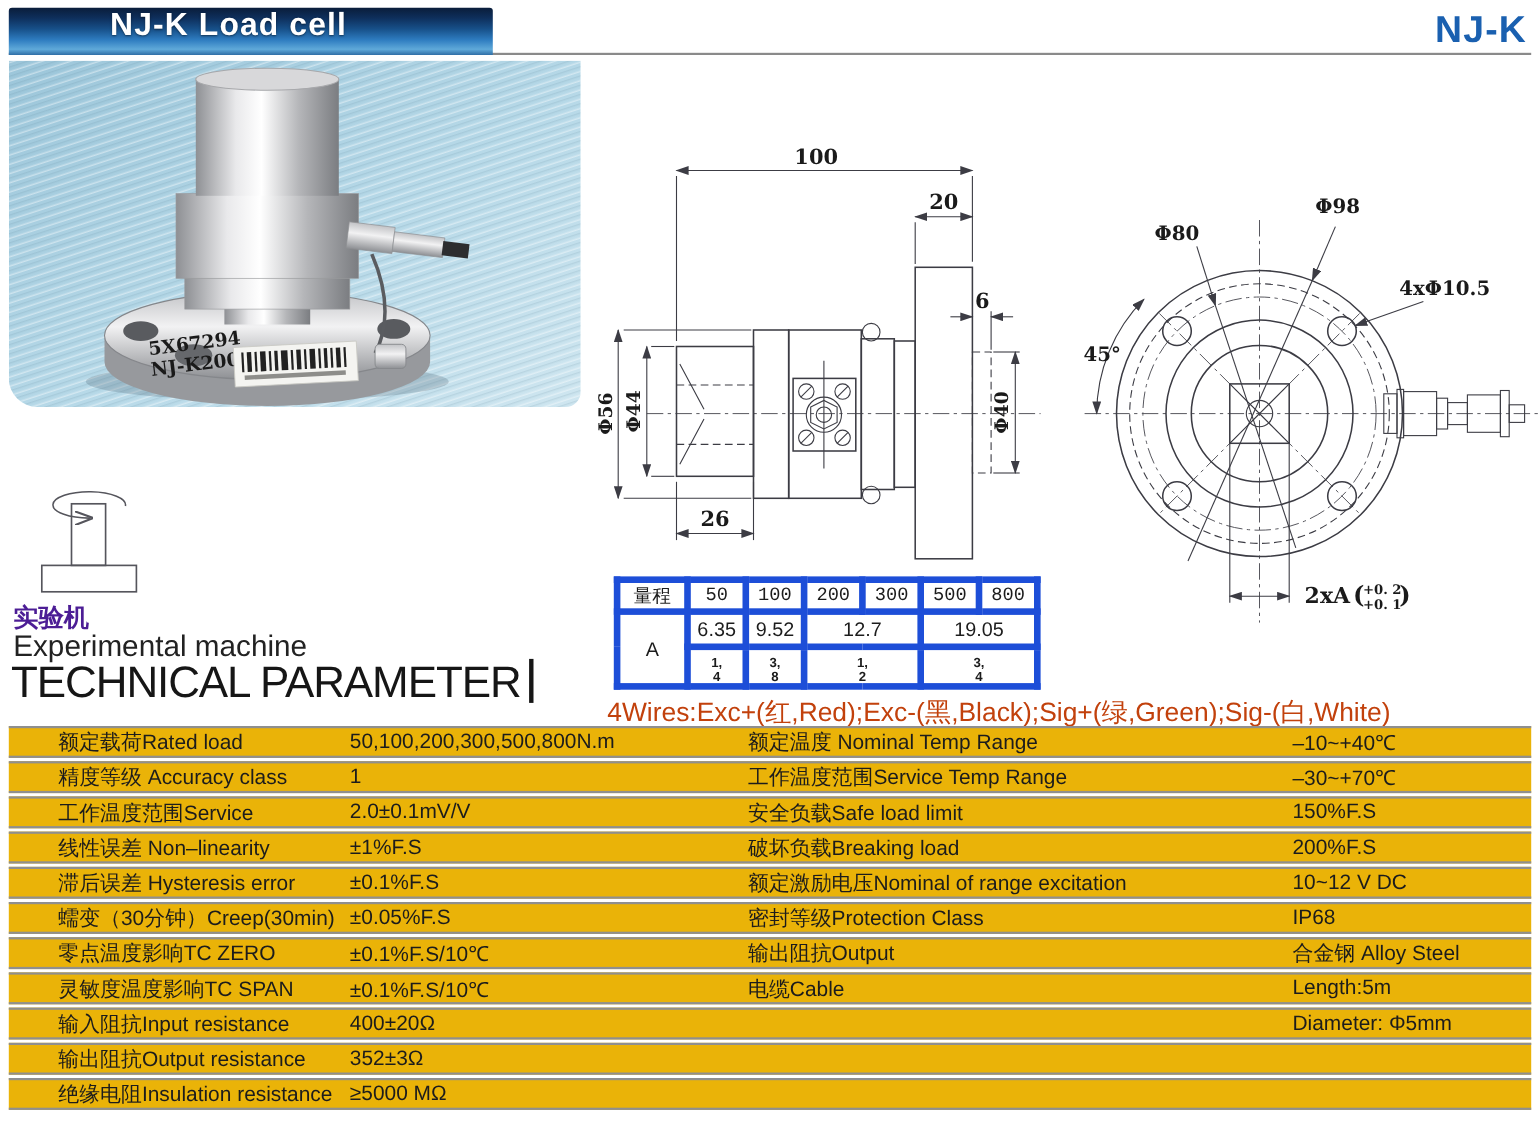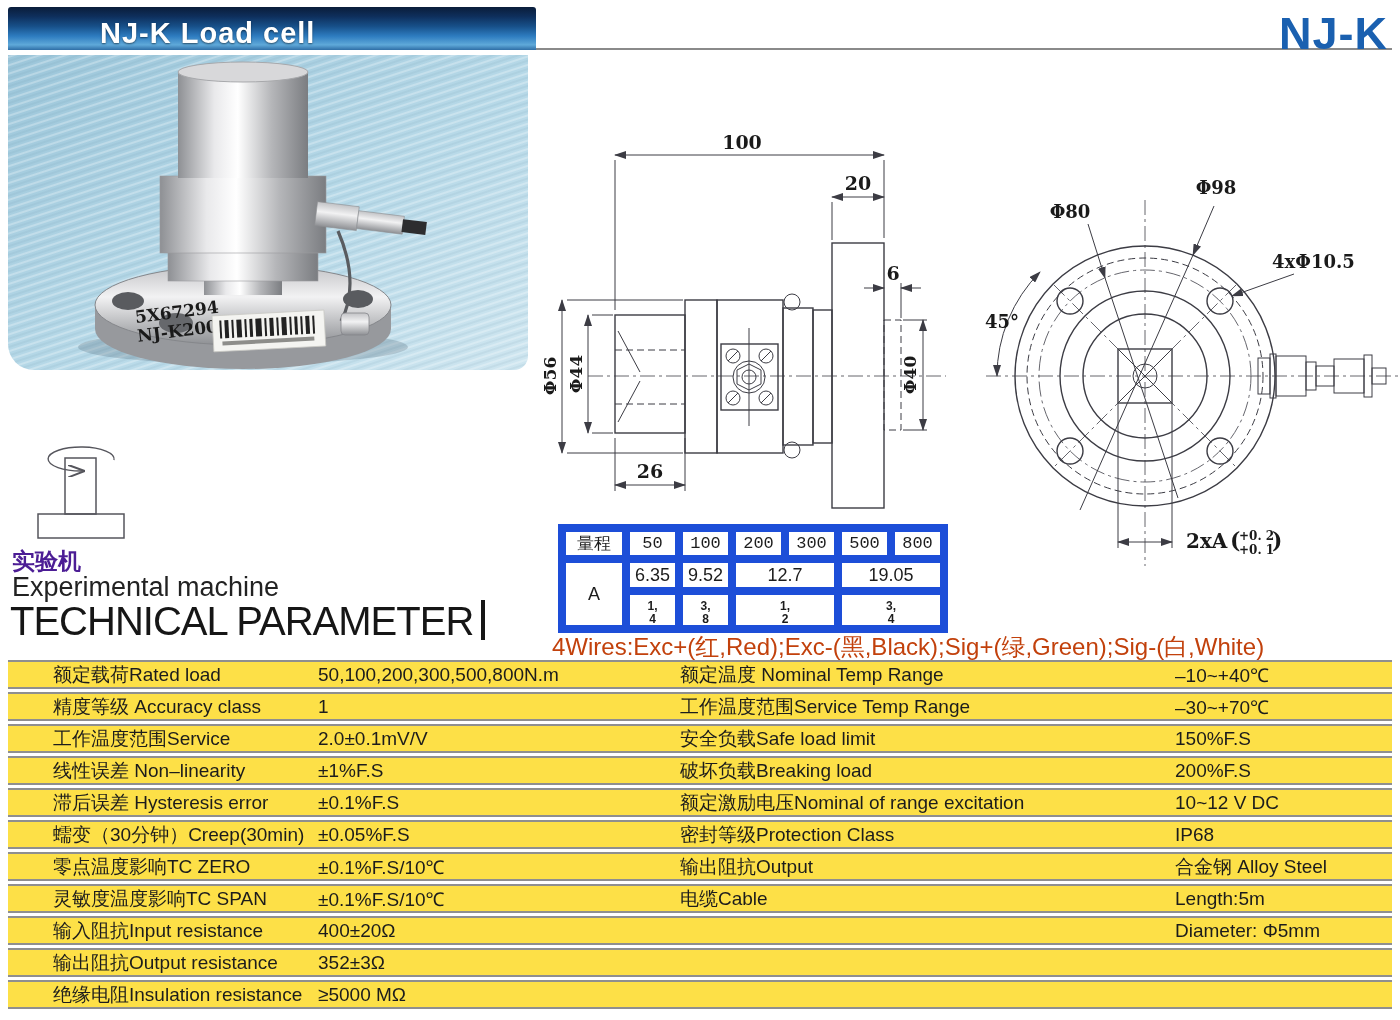--- a/index.html
+++ b/index.html
@@ -4,63 +4,63 @@
 <style>
   html,body{margin:0;padding:0;background:#ffffff;}
   *{box-sizing:border-box;}
   body{font-family:"Liberation Sans", sans-serif;}
   #page{position:relative;width:1400px;height:1020px;background:#fff;overflow:hidden;}
 
   
   .top-rule{position:absolute;left:8px;top:48px;width:1384px;height:2px;background:#8a8a8a;}
 
   
-  .banner{position:absolute;left:8px;top:7px;width:528px;height:43px;
+  .banner{position:absolute;left:8px;top:7px;width:440px;height:43px;
     background:linear-gradient(180deg,#0a1d3a 0%,#0e2f5c 22%,#175089 45%,#2e7cc0 68%,#5fa9d9 88%,#2f6ea6 100%);
-    border-radius:3px 3px 0 0;display:flex;align-items:flex-end;}
+    border-radius:3px 3px 0 0;display:flex;align-items:flex-start;}
   .banner-title{color:#ffffff;font-size:29px;font-weight:bold;letter-spacing:1px;padding-left:92px;white-space:nowrap;
     text-shadow:0 1px 2px rgba(0,0,0,.5);}
 
-  .model-top{position:absolute;right:12px;top:8px;font-size:45px;font-weight:bold;color:#1a60b0;letter-spacing:1px;}
+  .model-top{position:absolute;right:12px;top:8px;font-size:34px;font-weight:bold;color:#1a60b0;letter-spacing:1px;}
 
   
   .photo{position:absolute;left:8px;top:55px;width:520px;height:315px;border-radius:0 0 14px 26px;overflow:hidden;}
 
   
   .sideview{position:absolute;left:540px;top:128px;width:420px;height:402px;}
   .frontview{position:absolute;left:958px;top:166px;width:442px;height:428px;}
   svg text{font-family:"DejaVu Serif", serif;font-weight:bold;fill:#1a1a1a;}
   .dwg-line{stroke:#3c3c44;stroke-width:1.4;fill:none;}
   .dwg-thin{stroke:#3c3c44;stroke-width:1;fill:none;}
   .dwg-dash{stroke:#3c3c44;stroke-width:1;fill:none;stroke-dasharray:7 4;}
   .dwg-cl{stroke:#55555c;stroke-width:0.9;fill:none;stroke-dasharray:15 4 3 4;}
 
   
   .range-table{position:absolute;left:558px;top:524px;border-collapse:collapse;font-size:17px;color:#1c1c1c;}
-  .range-table td{border:8px solid #1d4ed8;text-align:center;padding:0 4px;background:#fff;}
+  .range-table td{border:6px solid #1d4ed8;text-align:center;padding:0 4px;background:#fff;}
   .range-table .c0{width:64px;}
   .range-table .cn{width:53px;font-family:Liberation Mono, monospace;}
   .range-table tr.r1 td{height:29px;}
   .range-table tr.r2 td{height:32px;font-size:18px;}
   .range-table tr.r3 td{height:26px;}
   .frac{display:inline-flex;flex-direction:column;line-height:1.05;font-size:12px;font-weight:bold;}
 
   
   .expm-icon{position:absolute;left:22px;top:438px;width:130px;height:112px;}
   .expm-zh{position:absolute;left:12px;top:546px;font-size:23px;font-weight:bold;color:#4c1d95;}
   .expm-en{position:absolute;left:12px;top:572px;font-size:27px;color:#222;}
 
   
   .tech-title{position:absolute;left:10px;top:599px;font-size:40px;color:#161616;letter-spacing:-1px;white-space:nowrap;}
   .title-bar{display:inline-block;width:4px;height:40px;background:#161616;margin-left:8px;vertical-align:-5px;}
   .wires{position:absolute;left:552px;top:631px;font-size:24px;color:#c2410c;white-space:nowrap;}
 
   
   .params{position:absolute;left:8px;top:660px;width:1384px;}
-  .prow{display:flex;align-items:center;height:29px;background:#fde047;
+  .prow{display:flex;align-items:center;height:29px;background:#eab308;
     border-top:2px solid #8f8f8f;border-bottom:2px solid #8f8f8f;margin-bottom:3px;
     font-size:19px;color:#1c1c1c;}
   .left-half{display:flex;width:672px;flex:none;align-items:center;}
   .right-half{display:flex;flex:1;align-items:center;gap:43px;}
   .ll{margin-left:45px;min-width:265px;white-space:nowrap;}
   .lv{white-space:nowrap;}
   .rl{min-width:452px;white-space:nowrap;}
   .rv{white-space:nowrap;}
 </style>
 </head>

